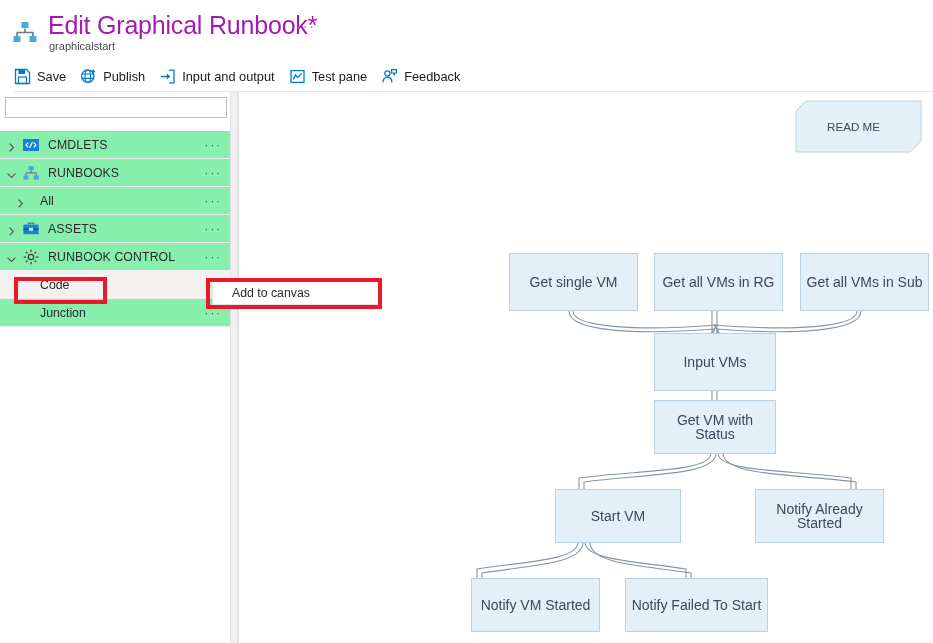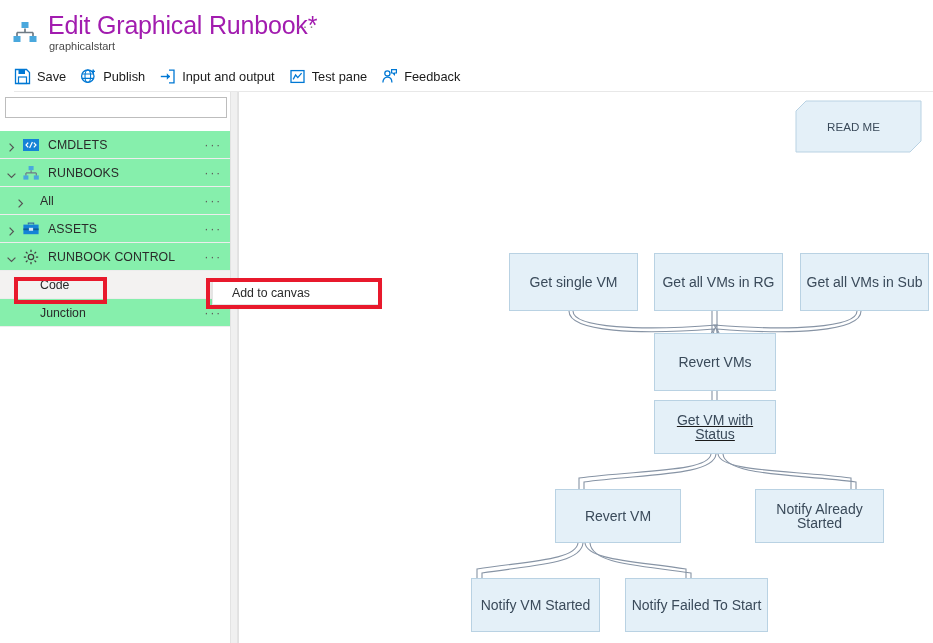--- a/index.html
+++ b/index.html
@@ -508,29 +508,29 @@
 
   <div class="nodebox" style="left:415px; top:161px; width:129px; height:58px;">
     <span class="node-label">Get all VMs in RG</span>
   </div>
 
   <div class="nodebox" style="left:561px; top:161px; width:129px; height:58px;">
     <span class="node-label">Get all VMs in Sub</span>
   </div>
 
   <div class="nodebox" style="left:415px; top:241px; width:122px; height:58px;">
-    <span class="node-label">Revert VMs</span>
-  </div>
-
-  <div class="nodebox" style="left:415px; top:308px; width:122px; height:54px;text-decoration:underline;">
+    <span class="node-label">Input VMs</span>
+  </div>
+
+  <div class="nodebox" style="left:415px; top:308px; width:122px; height:54px;">
     <span class="node-label">Get VM with Status</span>
   </div>
 
   <div class="nodebox" style="left:316px; top:397px; width:126px; height:54px;">
-    <span class="node-label">Revert VM</span>
+    <span class="node-label">Start VM</span>
   </div>
 
   <div class="nodebox" style="left:516px; top:397px; width:129px; height:54px;">
     <span class="node-label">Notify Already Started</span>
   </div>
 
   <div class="nodebox" style="left:232px; top:486px; width:129px; height:54px;">
     <span class="node-label">Notify VM Started</span>
   </div>
 

